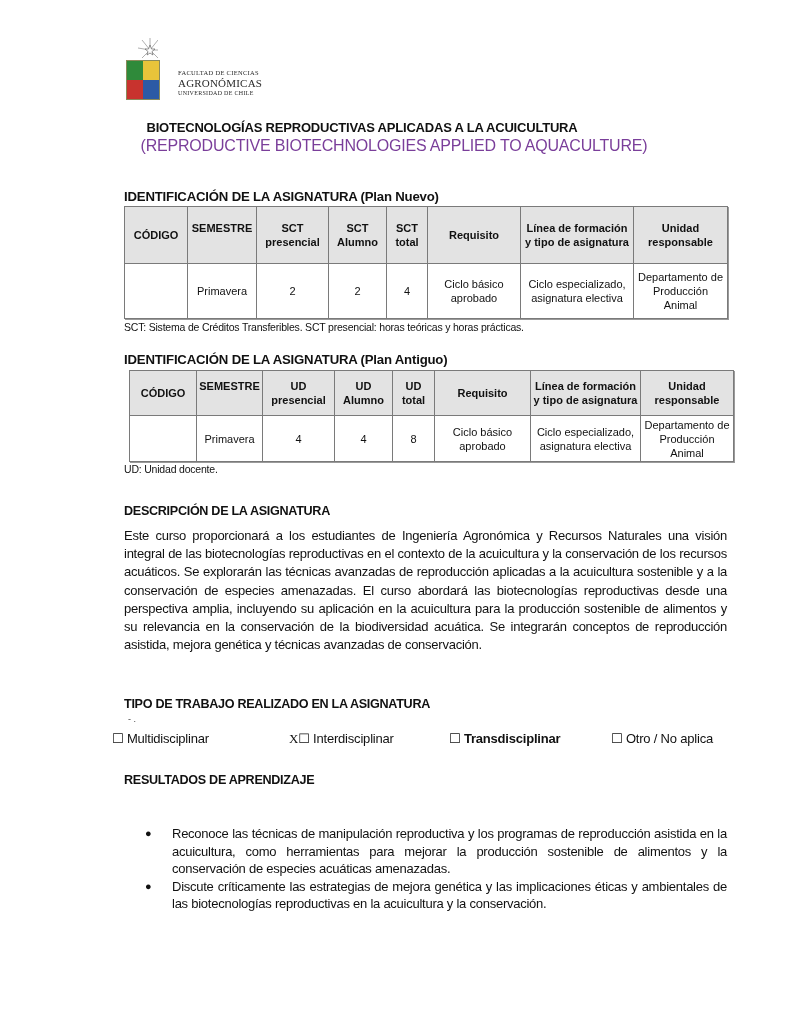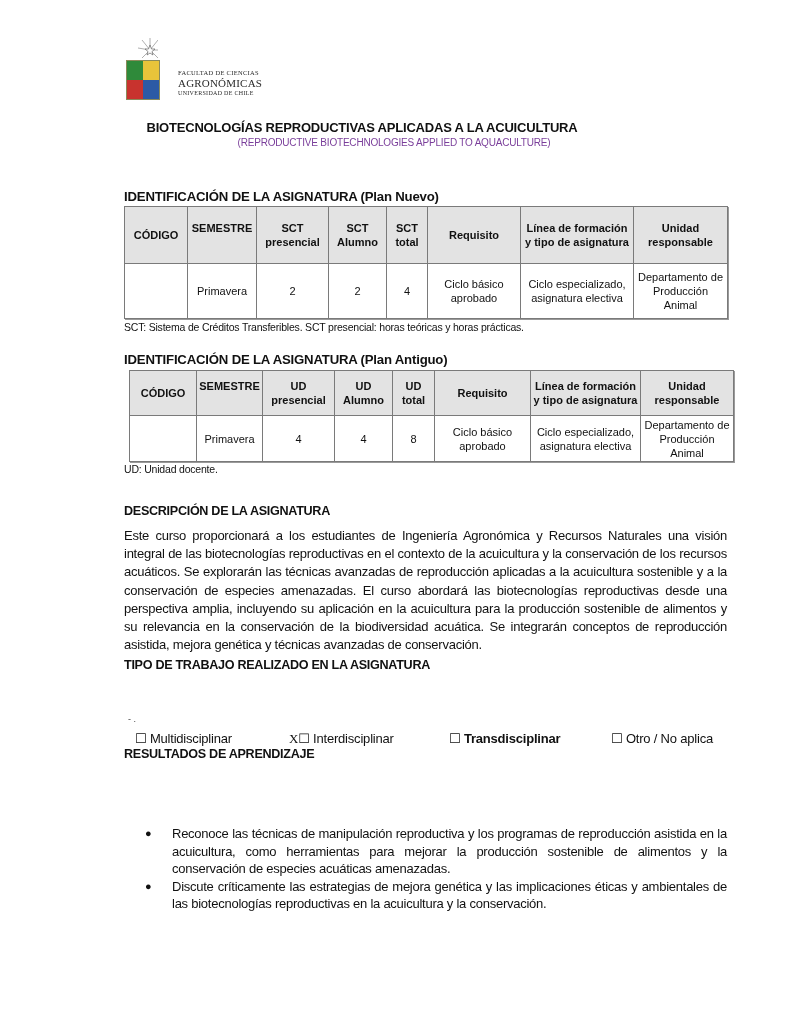--- a/index.html
+++ b/index.html
@@ -10,21 +10,21 @@
   .logo { left:124px; top:38px; width:140px; height:64px; }
   .logo-star { position:absolute; left:6px; top:0; width:28px; height:22px; }
   .shield { position:absolute; left:2px; top:22px; width:34px; height:40px; border:1.5px solid #8a8a5a; box-sizing:border-box; display:grid; grid-template-columns:1fr 1fr; grid-template-rows:1fr 1fr; }
   .q1 { background:#2f8a3a; } .q2 { background:#e8c43a; } .q3 { background:#c8332e; } .q4 { background:#2c5aa5; }
   .logo-text { position:absolute; left:54px; top:32px; line-height:1; color:#2a2a2a; }
   .logo-l1 { font-family:"Liberation Serif", serif; font-size:6.5px; letter-spacing:0.3px; }
   .logo-l2 { font-family:"Liberation Serif", serif; font-size:11px; margin-top:1px; letter-spacing:0.2px; }
   .logo-l3 { font-family:"Liberation Serif", serif; font-size:6px; margin-top:1px; letter-spacing:0.3px; }
 
   .title { left:0; width:724px; top:120px; text-align:center; font-size:13px; font-weight:bold; letter-spacing:-0.2px; }
-  .subtitle { left:0; width:788px; top:137px; text-align:center; font-size:10px; color:#7a3e9a; letter-spacing:-0.2px; }
+  .subtitle { left:0; width:788px; top:137px; text-align:center; font-size:16px; color:#7a3e9a; letter-spacing:-0.2px; }
 
   .h2 { font-size:13.2px; font-weight:bold; letter-spacing:-0.2px; }
   .h3 { font-size:12.6px; font-weight:bold; letter-spacing:-0.3px;text-align:center; }
 
   table.grid { position:absolute; border-collapse:collapse; font-size:11px; table-layout:fixed; }
   table.grid td { border:1px solid #7a7a7a; text-align:center; vertical-align:middle; padding:0 2px; line-height:14px; }
   table.grid tr.head td { background:#e3e3e3; font-weight:bold; }
   table.grid { box-shadow:1px 1px 0 #9a9a9a; }
   .note { font-size:10.5px; letter-spacing:-0.2px; }
 
@@ -137,40 +137,40 @@
     <td>Ciclo especializado, asignatura electiva</td>
     <td>Departamento de Producción Animal</td>
   </tr>
 </tbody>
   </table>
 <div class="abs note" style="left:124px; top:463px;">UD: Unidad docente.</div>
 
 <div class="abs h3" style="left:124px; top:504px;">DESCRIPCIÓN DE LA ASIGNATURA</div>
 <div class="abs para">Este curso proporcionará a los estudiantes de Ingeniería Agronómica y Recursos Naturales una visión integral de las biotecnologías reproductivas en el contexto de la acuicultura y la conservación de los recursos acuáticos. Se explorarán las técnicas avanzadas de reproducción aplicadas a la acuicultura sostenible y a la conservación de especies amenazadas. El curso abordará las biotecnologías reproductivas desde una perspectiva amplia, incluyendo su aplicación en la acuicultura para la producción sostenible de alimentos y su relevancia en la conservación de la biodiversidad acuática. Se integrarán conceptos de reproducción asistida, mejora genética y técnicas avanzadas de conservación.</div>
 
-<div class="abs h3" style="left:124px; top:658px;">TIPO DE TRABAJO REALIZADO EN LA ASIGNATURA</div>
+<div class="abs h3" style="left:124px; top:697px;">TIPO DE TRABAJO REALIZADO EN LA ASIGNATURA</div>
 <div class="abs tick">-  .</div>
-<div class="abs checks" style="left:135px;text-align:center;">
+<div class="abs checks" style="left:112px;text-align:center;">
   <span>☐</span>
   <span>Multidisciplinar</span>
 </div>
 <div class="abs checks" style="left:289px;">
   <span style="font-family:'Liberation Serif', serif;">X☐</span>
   <span>Interdisciplinar</span>
 </div>
 <div class="abs checks" style="left:449px;font-weight:bold;">
   <span>☐</span>
   <span>Transdisciplinar</span>
 </div>
 <div class="abs checks" style="left:611px;">
   <span>☐</span>
   <span>Otro / No aplica</span>
 </div>
 
-<div class="abs h3" style="left:124px; top:747px;">RESULTADOS DE APRENDIZAJE</div>
+<div class="abs h3" style="left:124px; top:773px;">RESULTADOS DE APRENDIZAJE</div>
 <ul class="abs ul">
   <li>
     <span class="bullet">●</span>
     <span>Reconoce las técnicas de manipulación reproductiva y los programas de reproducción asistida en la acuicultura, como herramientas para mejorar la producción sostenible de alimentos y la conservación de especies acuáticas amenazadas.</span>
   </li>
   <li>
     <span class="bullet">●</span>
     <span>Discute críticamente las estrategias de mejora genética y las implicaciones éticas y ambientales de las biotecnologías reproductivas en la acuicultura y la conservación.</span>
   </li>
 </ul>

